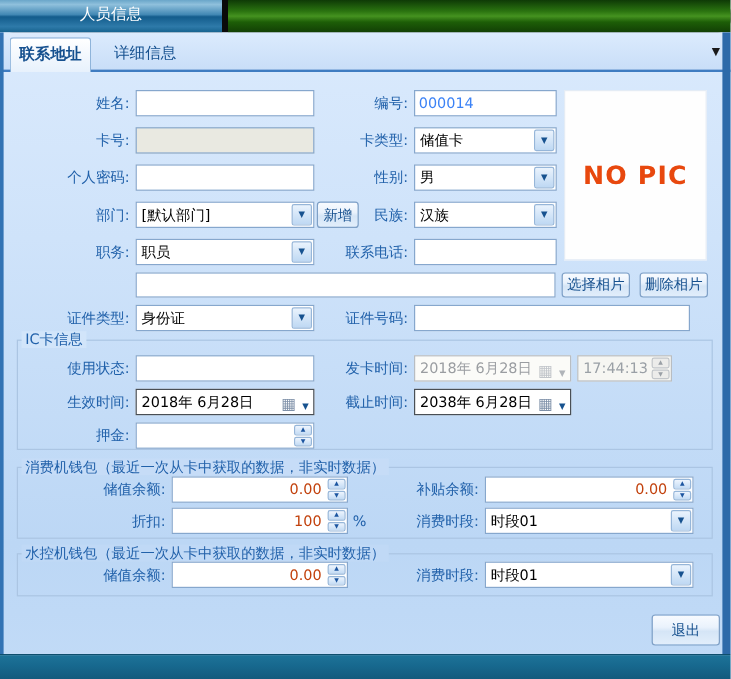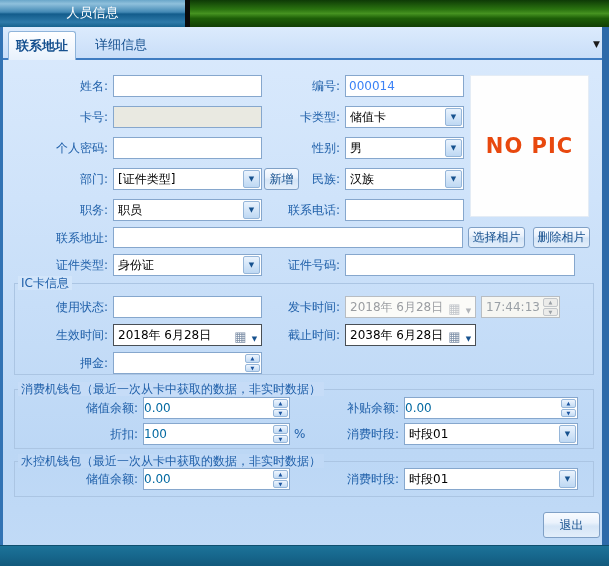--- a/index.html
+++ b/index.html
@@ -49,22 +49,22 @@
   .cal { width:15px; text-align:center; }
   .cal::after { content:"▦"; font-size:13px; color:#7e90a8; }
   .dar { width:13px; text-align:center; }
   .dar::after { content:"▼"; font-size:7px; color:#17528f; }
   .dtp.off { border-color:#b8bdc2; background:#fbfbf8; }
   .dtp.off .dval { color:#9a9da1; }
   .dtp.off .cal::after { color:#c0c4c9; }
   .dtp.off .dar::after { color:#b0b4b9; }
 
   .spin { position:absolute; height:22px; border:1px solid #86a7cd; background:#fff; }
-  .sval { position:absolute; left:0; right:17px; top:0; bottom:0; text-align:left; padding-right:4px;
-          font-size:12px; line-height:20px; color:#0369a1; }
+  .sval { position:absolute; left:0; right:17px; top:0; bottom:0; text-align:right; padding-right:4px;
+          font-size:12px; line-height:20px; color:#c2410c; }
   .ud { position:absolute; right:1px; top:1px; bottom:1px; width:15px; display:flex; flex-direction:column; gap:1px; }
   .u,.d { flex:1; background:linear-gradient(180deg,#eef5fe,#c3dbf4); border:1px solid #96b6d9;
           border-radius:2px; display:flex; align-items:center; justify-content:center; }
   .u::after { content:"▲"; font-size:5px; color:#1c55a0; }
   .d::after { content:"▼"; font-size:5px; color:#1c55a0; }
   .spin.off { border-color:#b8bdc2; background:#f6f6f2; }
   .spin.off .sval { color:#9aa0a6; }
   .spin.off .u,.spin.off .d { background:#ececea; border-color:#c2c6ca; }
   .spin.off .u::after,.spin.off .d::after { color:#9aa0a6; }
 
@@ -125,41 +125,40 @@
   <div class="lbl" style="left:5px;top:137px;width:103px;">个人密码:</div>
   <input class="tb" style="left: 113px; top: 137px; width: 149px;" value="">
   <div class="lbl" style="left:240px;top:137px;width:100px;">性别:</div>
   <div class="combo" style="left:345px;top:137px;width:119px;">
     <div class="cval">男</div>
     <div class="cbtn"></div>
   </div>
 
   <div class="lbl" style="left:5px;top:168px;width:103px;">部门:</div>
   <div class="combo" style="left:113px;top:168px;width:149px;">
-    <div class="cval">[证件类型]</div>
+    <div class="cval">[默认部门]</div>
     <div class="cbtn"></div>
   </div>
   <div class="btn3d" style="left:264px;top:168px;width:35px;height:22px;">
     <span>新增</span>
   </div>
   <div class="lbl" style="left:240px;top:168px;width:100px;">民族:</div>
   <div class="combo" style="left:345px;top:168px;width:119px;">
     <div class="cval">汉族</div>
     <div class="cbtn"></div>
   </div>
 
   <div class="lbl" style="left:5px;top:199px;width:103px;">职务:</div>
   <div class="combo" style="left:113px;top:199px;width:149px;">
     <div class="cval">职员</div>
     <div class="cbtn"></div>
   </div>
   <div class="lbl" style="left:240px;top:199px;width:100px;">联系电话:</div>
   <input class="tb" style="left: 345px; top: 199px; width: 119px;" value="">
 
-  <div class="lbl" style="left:5px;top:227px;width:103px;">联系地址:</div>
   <input class="tb" style="left: 113px; top: 227px; width: 350px; height: 21px;" value="">
   <div class="btn3d" style="left:468px;top:227px;width:57px;height:21px;align-items:center;">
     <span>选择相片</span>
   </div>
   <div class="btn3d" style="left:533px;top:227px;width:57px;height:21px;">
     <span>删除相片</span>
   </div>
 
   <div class="lbl" style="left:5px;top:254px;width:103px;">证件类型:</div>
   <div class="combo" style="left:113px;top:254px;width:149px;">

